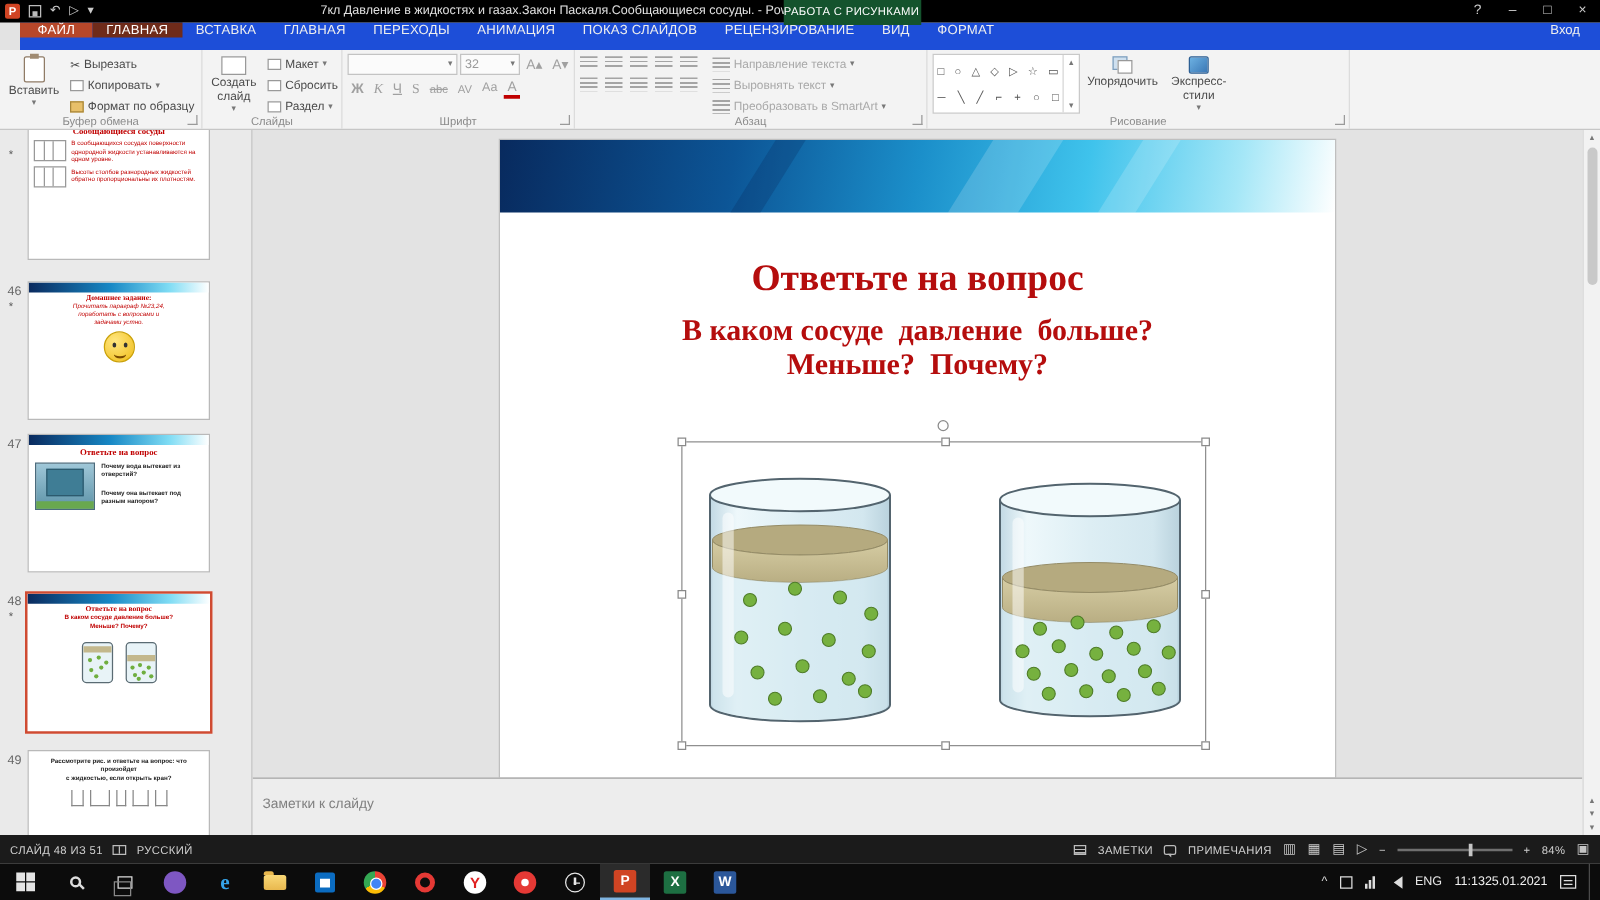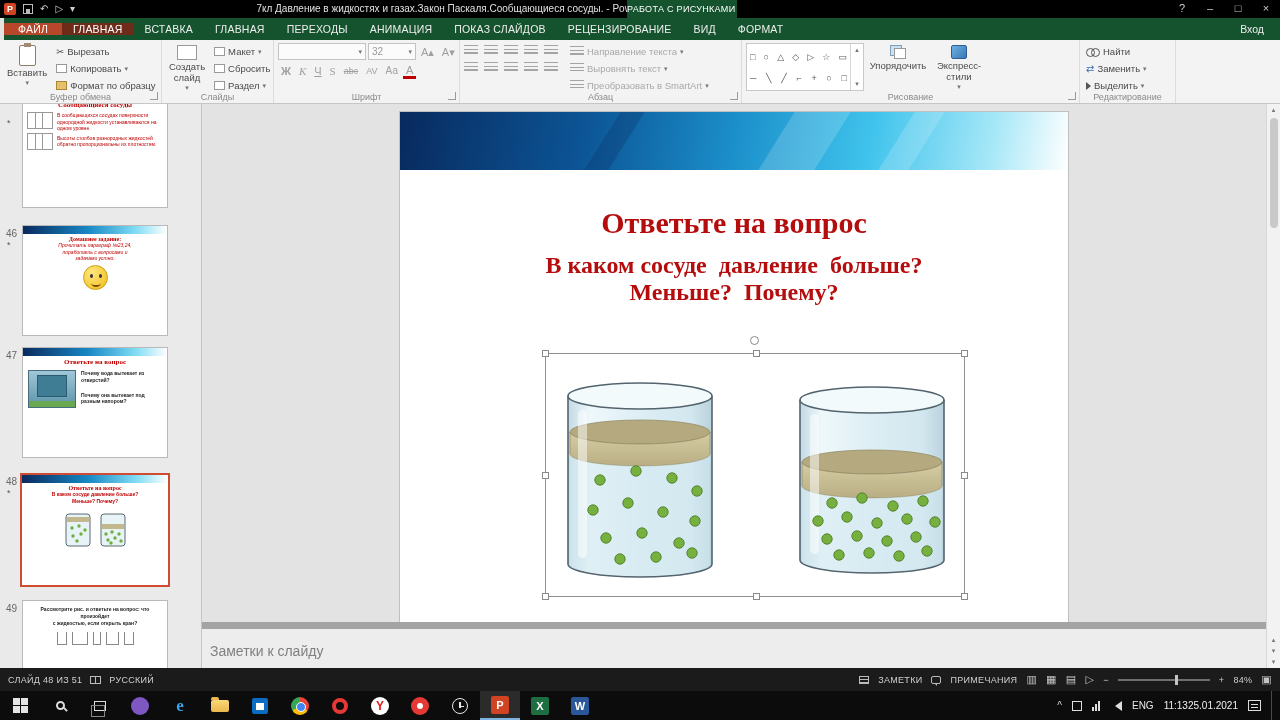--- a/index.html
+++ b/index.html
@@ -10,21 +10,21 @@
 .qat{position:absolute;left:4px;top:0;height:18px;display:flex;align-items:center;gap:7px}
 .ppt-logo{width:12px;height:12px;background:#d04423;border-radius:2px;color:#fff;font-size:9px;font-weight:bold;display:flex;align-items:center;justify-content:center}
 .ic-floppy{width:10px;height:10px;border:1px solid #bbb;position:relative}
 .ic-floppy::after{content:"";position:absolute;left:2px;bottom:0;width:4px;height:4px;background:#bbb}
 .qat span.g{font-size:10px;color:#ccc;line-height:1}
 .title-text{position:absolute;left:160px;width:600px;top:0;height:18px;line-height:18px;text-align:center;font-size:10px;color:#e0e0e0;white-space:nowrap;overflow:hidden}
 .ctx-tab{position:absolute;left:627px;width:110px;top:0;height:20px;background:#14532d;color:#fff;font-size:9px;text-align:left;line-height:18px;letter-spacing:.3px}
 .win-btns{position:absolute;right:0;top:0;height:18px;display:flex}
 .win-btns span{width:28px;text-align:center;line-height:16px;font-size:11px;color:#ccc}
 
-.tr{position:absolute;left:4px;top:18px;right:0;height:22px;background:#14532d;display:flex;align-items:center;color:#eee;z-index:29}
+.tr{position:absolute;left:16px;top:18px;right:0;height:22px;background:#1d4ed8;display:flex;align-items:flex-start;color:#eee;z-index:29}
 .tab{padding:0 11px;display:flex;align-items:center;font-size:10.5px;letter-spacing:.2px}
 .tab.file{background:#b7472a;color:#fff;padding:0 14px}
 .tab.active{background:#6f2b1a;color:#fff}
 .signin{margin-left:auto;padding:0 16px;display:flex;align-items:center;font-size:10.5px;color:#eee}
 
 .rb{position:absolute;left:0;top:40px;right:0;height:64px;background:#f3f3f3;border-bottom:1px solid #c6c6c6;display:flex;z-index:28;color:#4a4a4a}
 .rg{position:relative;flex:0 0 auto;border-right:1px solid #dcdcdc;padding:3px 4px 13px;display:flex;align-items:flex-start;gap:4px}
 .gl{position:absolute;bottom:1px;left:0;right:0;text-align:center;font-size:9px;color:#8a8a8a}
 .dlg{position:absolute;right:3px;bottom:3px;width:8px;height:8px;border-right:1px solid #9a9a9a;border-bottom:1px solid #9a9a9a}
 .bb{display:flex;flex-direction:column;align-items:center;font-size:9.5px;color:#4a4a4a;line-height:1.15;padding:2px 3px;text-align:center}
@@ -87,21 +87,21 @@
 .ban .s1{left:56%;top:-12px;width:56px;height:90px}
 .ban .s2{left:74%;top:-12px;width:30px;height:90px}
 .ban .s3{left:30%;top:-12px;width:24px;height:90px;background:rgba(6,40,90,.25)}
 .sl-title{font-family:"Liberation Serif",serif;font-weight:bold;font-size:30px;color:#b50d0d;text-align:center;margin-top:36px}
 .sl-q{font-family:"Liberation Serif",serif;font-weight:bold;font-size:24px;color:#b50d0d;text-align:center;white-space:pre-wrap}
 .q1{margin-top:12px}
 .sel{position:absolute;left:145px;top:241px;width:420px;height:244px;border:1px solid #8f8f8f}
 .hdl{position:absolute;width:7px;height:7px;background:#fff;border:1px solid #8a8a8a}
 .rot{position:absolute;left:50%;top:-18px;margin-left:-5px;width:9px;height:9px;border:1px solid #8a8a8a;border-radius:50%;background:#fff}
 .vessels{position:absolute;left:0;top:0;width:420px;height:244px}
-.notesbar{position:absolute;left:0;right:0;top:518px;bottom:0;background:#ededed;border-top:7px solid #a3a3a3;padding:14px 0 0 8px;font-size:14px;color:#808080}
+.notesbar{position:absolute;left:0;right:0;top:518px;bottom:0;background:#ededed;border-top:1px solid #a3a3a3;padding:14px 0 0 8px;font-size:11px;color:#808080}
 .vscroll{position:absolute;right:0;top:104px;width:14px;bottom:52px;background:#f2f2f2;border-left:1px solid #d7d7d7;z-index:6;display:flex;flex-direction:column;align-items:center;font-size:7px;color:#777}
 .vthumb{width:8px;height:110px;background:#c9c9c9;border-radius:4px;margin-top:4px}
 .vnav{margin-top:auto;display:flex;flex-direction:column;align-items:center;gap:3px;padding-bottom:2px}
 
 .st{position:absolute;left:0;right:0;top:668px;height:23px;background:#1b1b1b;color:#cfcfcf;display:flex;align-items:center;font-size:9px;letter-spacing:.3px;z-index:30;padding:0 8px;gap:8px}
 .ic-book{width:11px;height:8px;border:1px solid #bbb;position:relative}
 .ic-book::after{content:"";position:absolute;left:4px;top:0;bottom:0;border-left:1px solid #bbb}
 .st-right{margin-left:auto;display:flex;align-items:center;gap:9px}
 .ic-notesq{width:10px;height:8px;border:1px solid #bbb;background:repeating-linear-gradient(to bottom,transparent 0 2px,#bbb 2px 3px)}
 .ic-comment{width:10px;height:8px;border:1px solid #bbb;border-radius:2px;position:relative}
@@ -333,39 +333,20 @@
     </div>
     <div class="bb" style="width:54px">
       <span class="ic-quick"></span>
       <span>Экспресс-стили</span>
       <span class="arw">▾</span>
     </div>
     <div class="gl">Рисование</div>
     <div class="dlg"></div>
   </div>
 
-  <div class="rg" style="width:96px">
-    <div class="col">
-      <div class="sb">
-        <span class="ic-bino"></span>
-        <span>Найти</span>
-      </div>
-      <div class="sb">
-        <span class="swapg">⇄</span>
-        <span>Заменить</span>
-        <span class="arw">▾</span>
-      </div>
-      <div class="sb">
-        <span class="ic-cursor"></span>
-        <span>Выделить</span>
-        <span class="arw">▾</span>
-      </div>
-    </div>
-    <div class="gl">Редактирование</div>
-  </div>
 </div>
 
 <div class="tp">
 
   <span class="star" style="top:14px">*</span>
   <div class="th" style="top:-6px;height:110px">
     <div class="t-title">Сообщающиеся  сосуды</div>
     <div style="display:flex;gap:4px;padding:3px 4px">
       <div>
         <div class="sk"></div>

